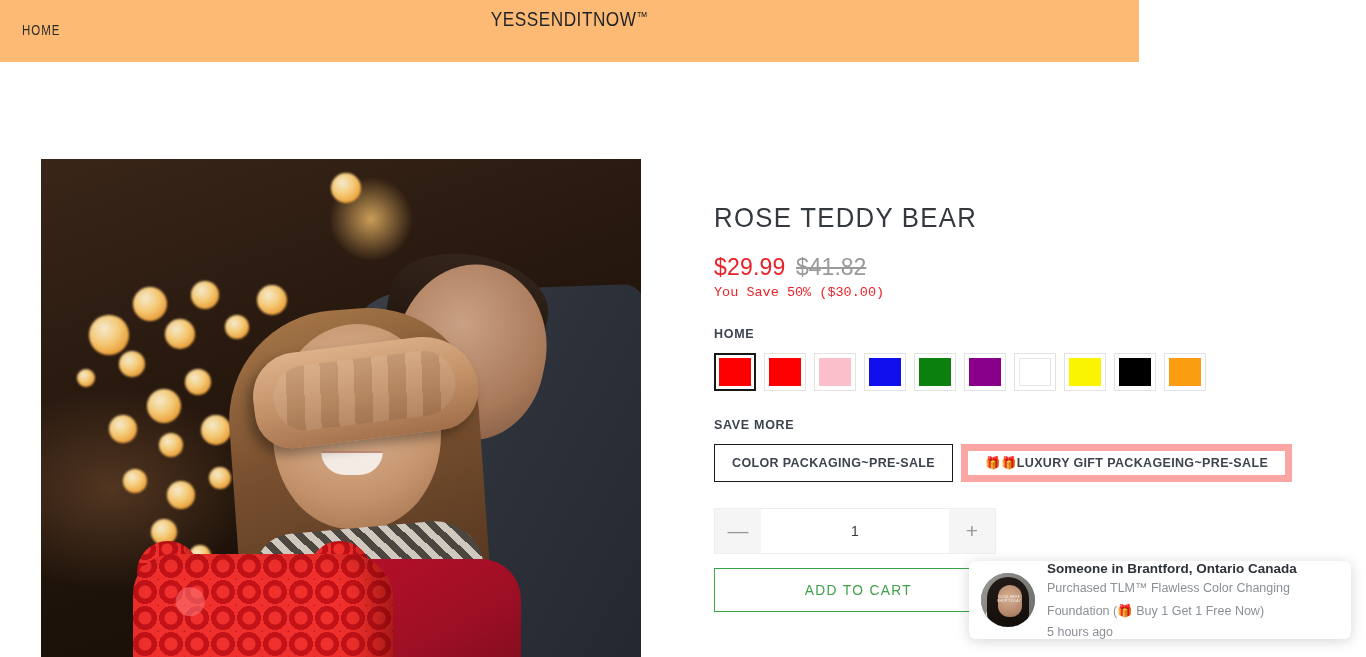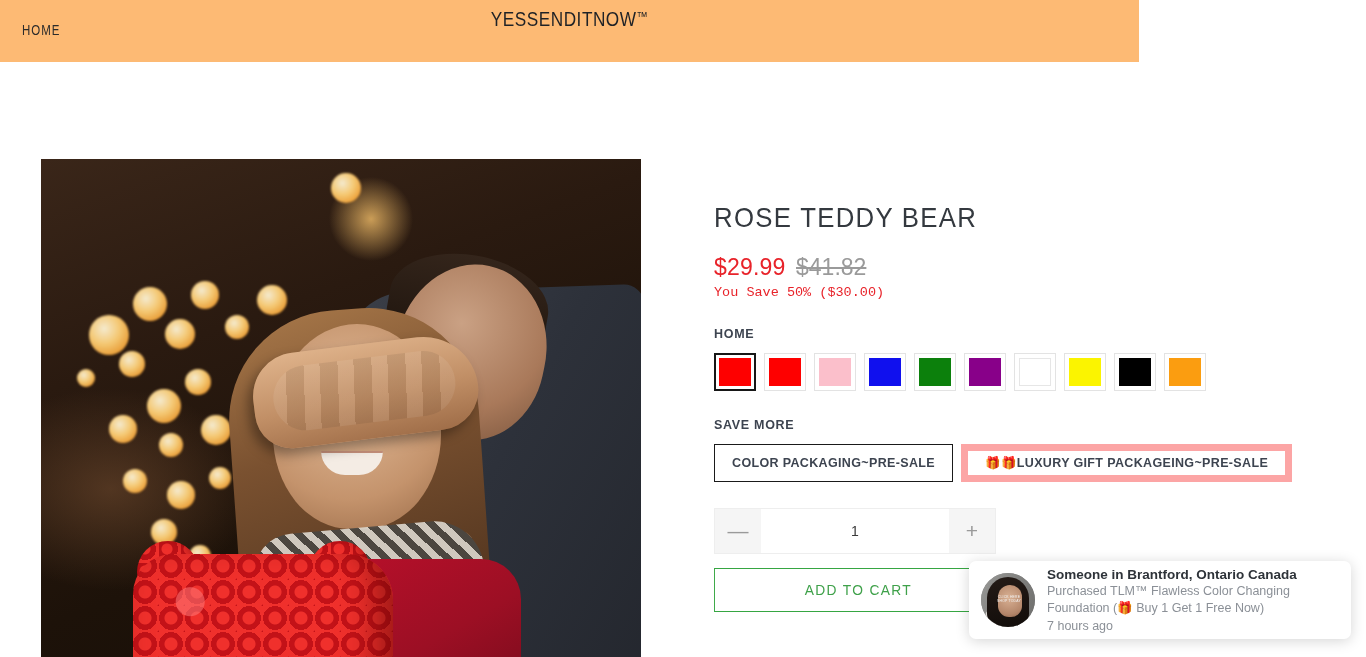--- a/index.html
+++ b/index.html
@@ -329,21 +329,21 @@
     border-radius: 10px 10px 0 0; background: #dedbd6; }
   .av-text { position: absolute; left: 12px; top: 22px; width: 32px;
     font-size: 3.4px; line-height: 4.4px; color: #f3f3f3; text-align: center;
     letter-spacing: .2px; font-family: "Liberation Sans", sans-serif; }
   .notif-body { margin-left: 12px; overflow: hidden; }
   .notif-title {
     font-size: 13.5px; color: #2e3339; font-weight: bold;
     line-height: 17px; white-space: nowrap;
   }
   .notif-desc {
-    font-size: 12.5px; color: #8b9097; line-height: 17px;
+    font-size: 12.5px; color: #8b9097; line-height: 23px;
     max-width: 300px;
   }
   .notif-time { font-size: 12.5px; color: #8b9097; line-height: 17px; margin-top: 1px; }
 </style>
 </head>
 <body>
 
 <header class="site-header">
   <a class="nav-home" href="#">HOME</a>
 
@@ -470,15 +470,15 @@
   <div class="notif-avatar">
     <div class="av-bg"></div>
     <div class="av-shirt"></div>
     <div class="av-hair"></div>
     <div class="av-face"></div>
     <div class="av-text">CLICK HERE SHOP TODAY</div>
   </div>
   <div class="notif-body">
     <div class="notif-title">Someone in Brantford, Ontario Canada</div>
     <div class="notif-desc">Purchased TLM™ Flawless Color Changing Foundation (🎁 Buy 1 Get 1 Free Now)</div>
-    <div class="notif-time">7 hours ago</div>
+    <div class="notif-time">5 hours ago</div>
   </div>
 </div>
 
 </body></html>

